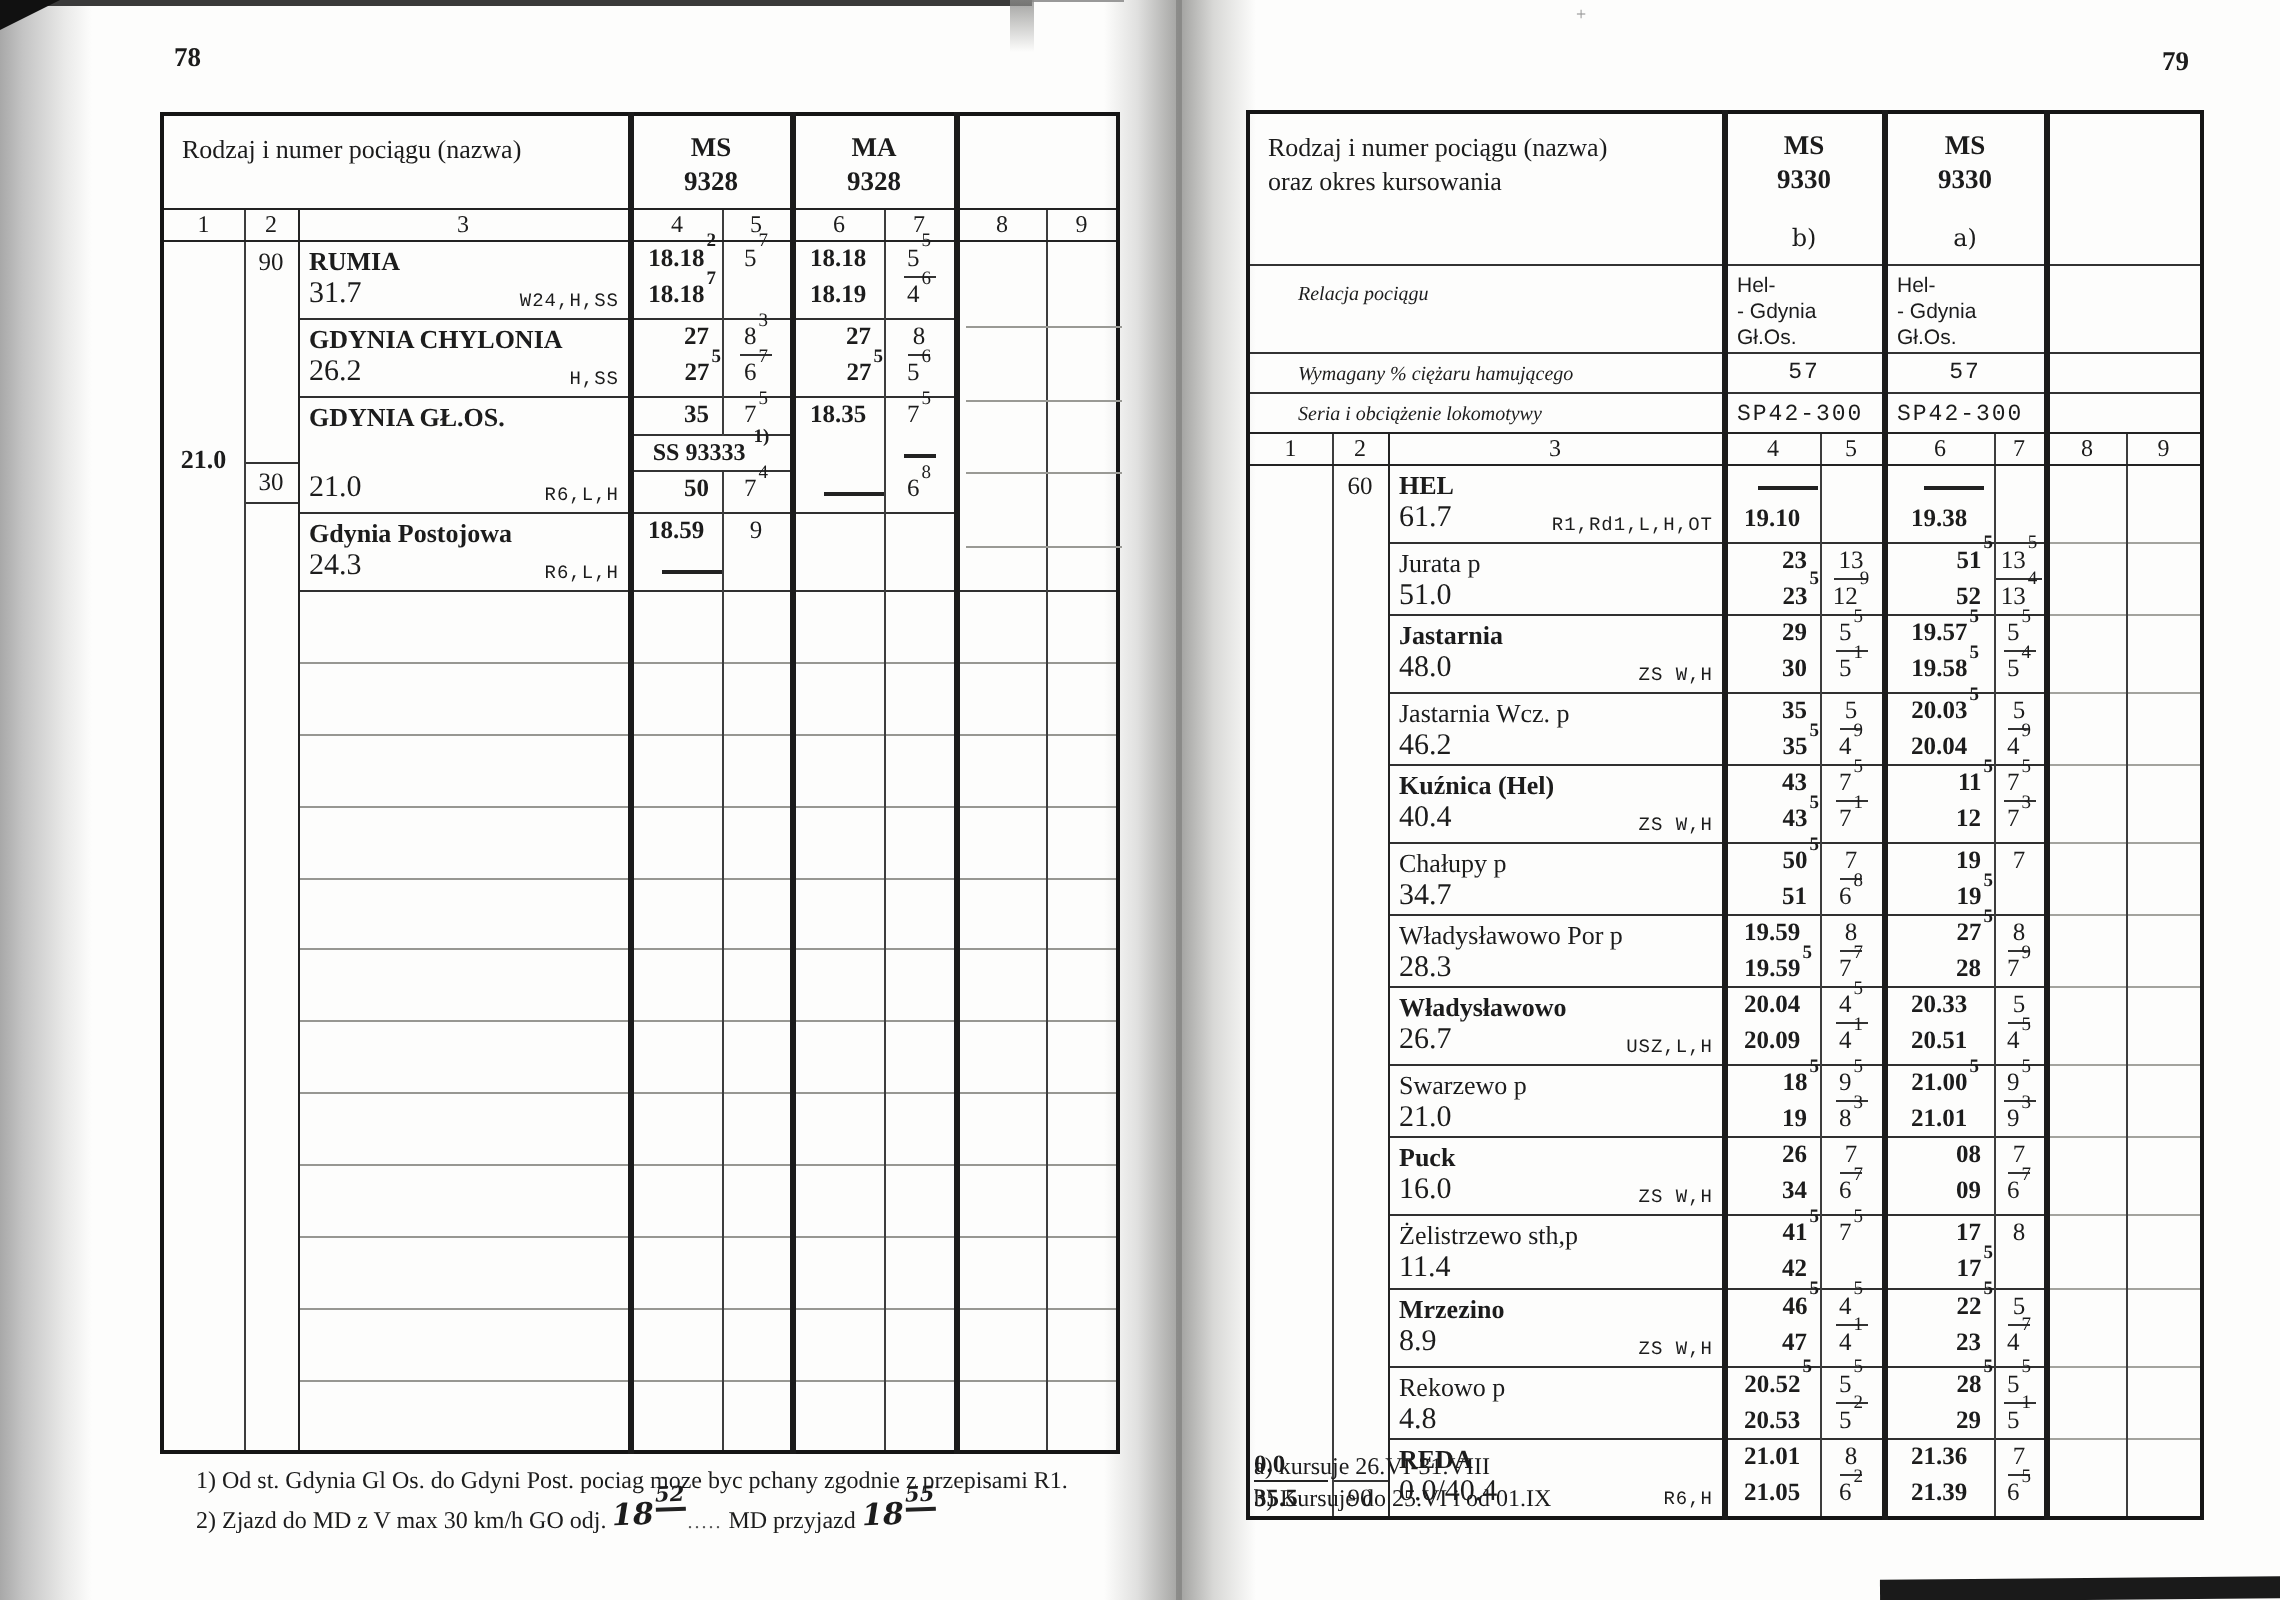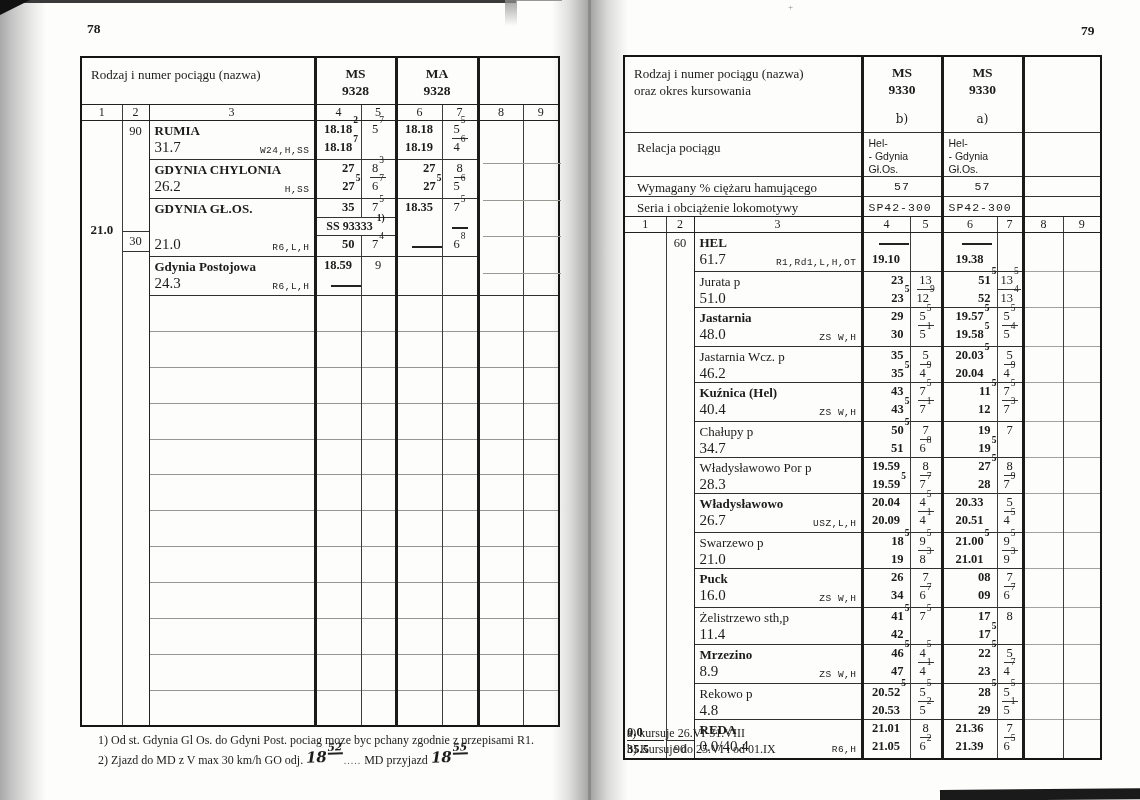--- a/index.html
+++ b/index.html
@@ -36,21 +36,21 @@
   .gT2{border-top:1px solid #a3a39e;}
   .hB{border-bottom:1.4px solid #333;}
   .noteTB{border-top:1.4px solid #333;border-bottom:1.4px solid #333;}
   tr.numr td{border-top:1.8px solid #222;border-bottom:1.8px solid #222;text-align:center;font-size:12px;line-height:15px;}
   .ta-l{text-align:center;}.ta-r{text-align:right;padding-right:3px;}.ta-c{text-align:center;}
 
   .htitle{font-size:13px;line-height:17px;padding:8px 4px 0 9px;display:block;}
   .trainhdr{display:block;text-align:center;font-weight:bold;font-size:13.5px;line-height:17px;padding-top:7px;}
   .trainnote{display:block;text-align:center;font-weight:normal;font-size:12px;padding-top:13px;font-family:"DejaVu Serif",serif;}
   .relsm{display:block;font-size:10.5px;line-height:13px;padding:4px 2px 0 5px;font-family:"Liberation Sans",sans-serif;}
-  .hlabel{font-size:13px;padding:2px 0 0 12px;display:block;white-space:nowrap;}
+  .hlabel{font-size:10px;padding:2px 0 0 24px;display:block;white-space:nowrap;font-style:italic;}
   .mono{font-family:"Liberation Mono","DejaVu Sans Mono",monospace;font-size:11.5px;letter-spacing:1px;}
   .cmid{display:block;text-align:center;padding-top:1px;}
   .cleft{display:block;padding:2px 0 0 5px;}
 
   .name{font-weight:bold;font-size:13px;white-space:nowrap;display:block;padding:1px 0 0 5px;}
   .name.reg{font-weight:normal;}
   .kmrow{display:flex;justify-content:space-between;padding:0 4px 0 5px;}
   .km{font-size:15px;}
   .codes{font-family:"Liberation Mono","DejaVu Sans Mono",monospace;font-size:9.5px;padding-top:3px;letter-spacing:.5px;white-space:pre;}
   td.timec{font-weight:bold;font-size:13px;}

